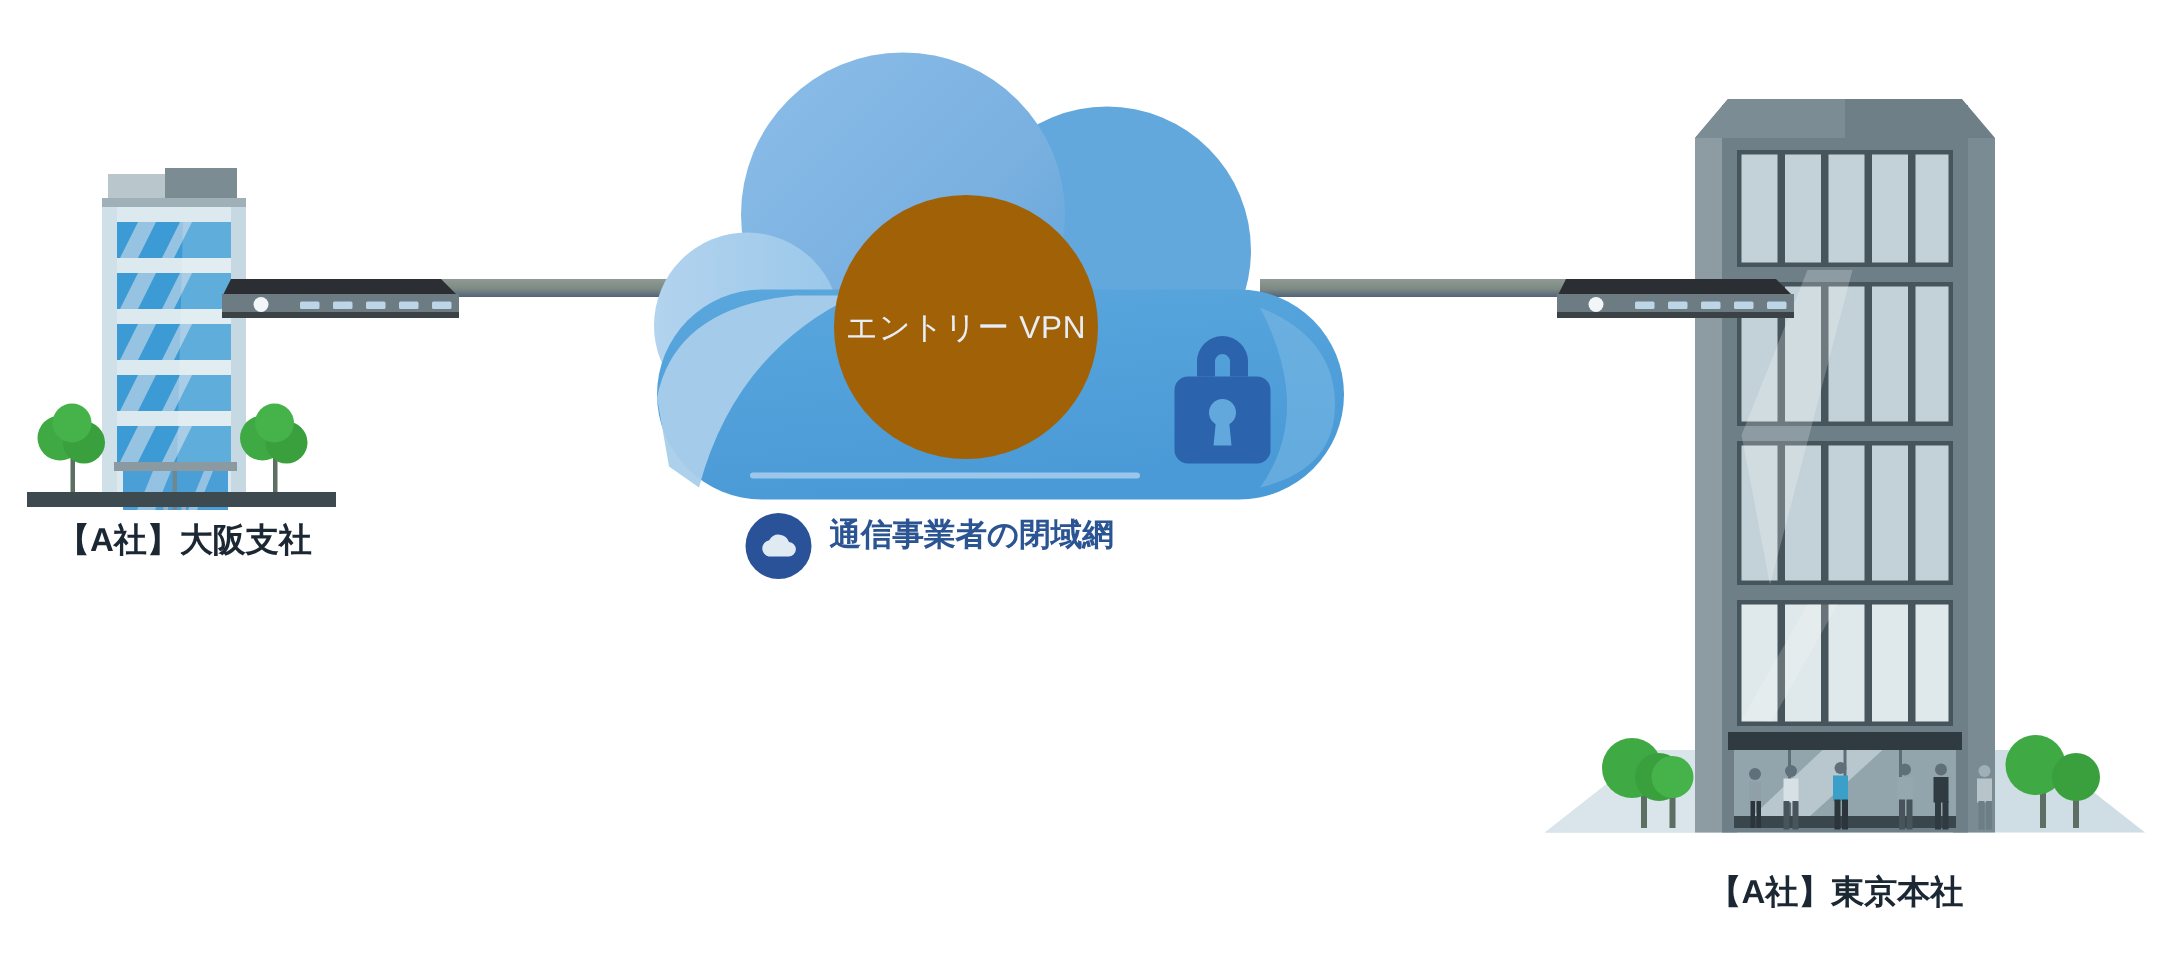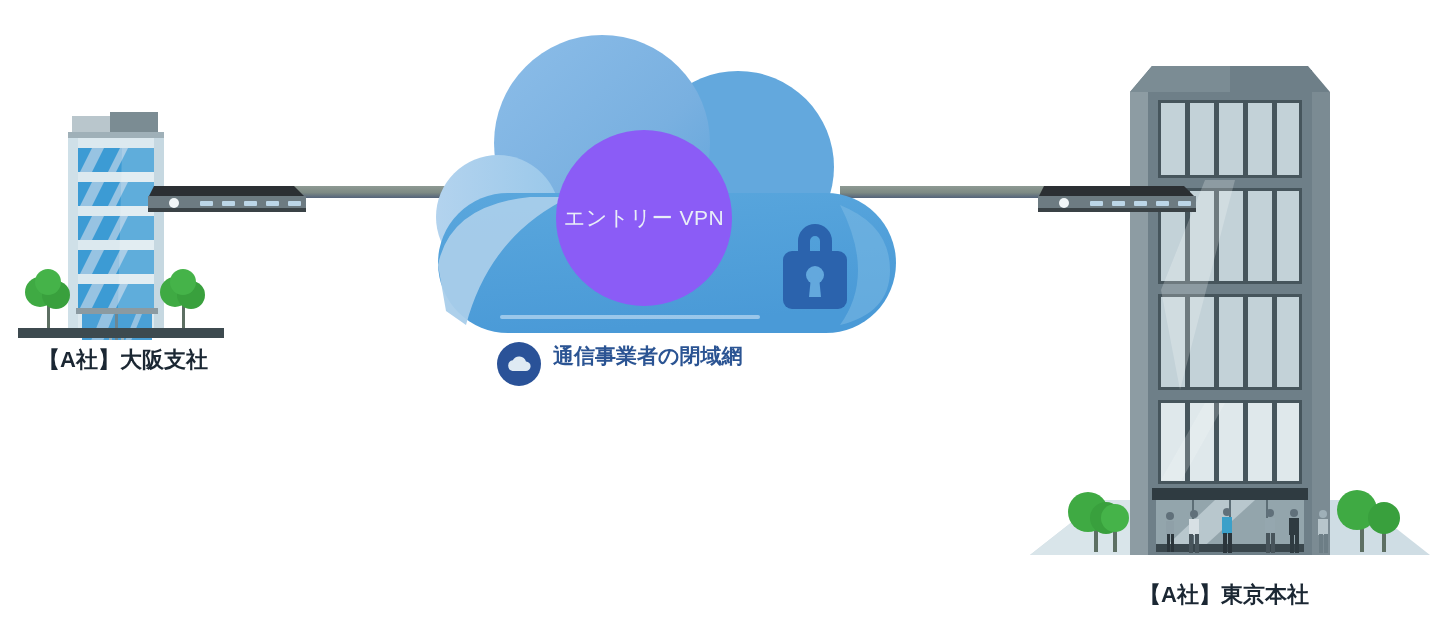--- a/index.html
+++ b/index.html
@@ -16,21 +16,21 @@
     top:186px;height:12px;
     background:linear-gradient(to bottom,#8e9a93 0%,#7d8a84 55%,#53637a 100%);
   }
   .cable.left{left:150px;width:380px;}
   .cable.right{left:840px;width:330px;}
 
   
   .cloud-wrap{left:420px;top:25px;width:500px;height:320px;}
   .vpn-circle{
     left:136px;top:105px;width:176px;height:176px;border-radius:50%;
-    background:#8b5cf6;display:flex;align-items:center;justify-content:center;
+    background:#a16207;display:flex;align-items:center;justify-content:center;
   }
   .vpn-label{
     color:#e8eef7;font-size:21px;letter-spacing:.5px;white-space:nowrap;
     font-family:"Liberation Sans","DejaVu Sans",sans-serif;
   }
 
   
   .legend{left:497px;top:342px;display:flex;align-items:flex-start;gap:12px;}
   .legend-badge{
     width:44px;height:44px;border-radius:50%;background:#2a5298;

